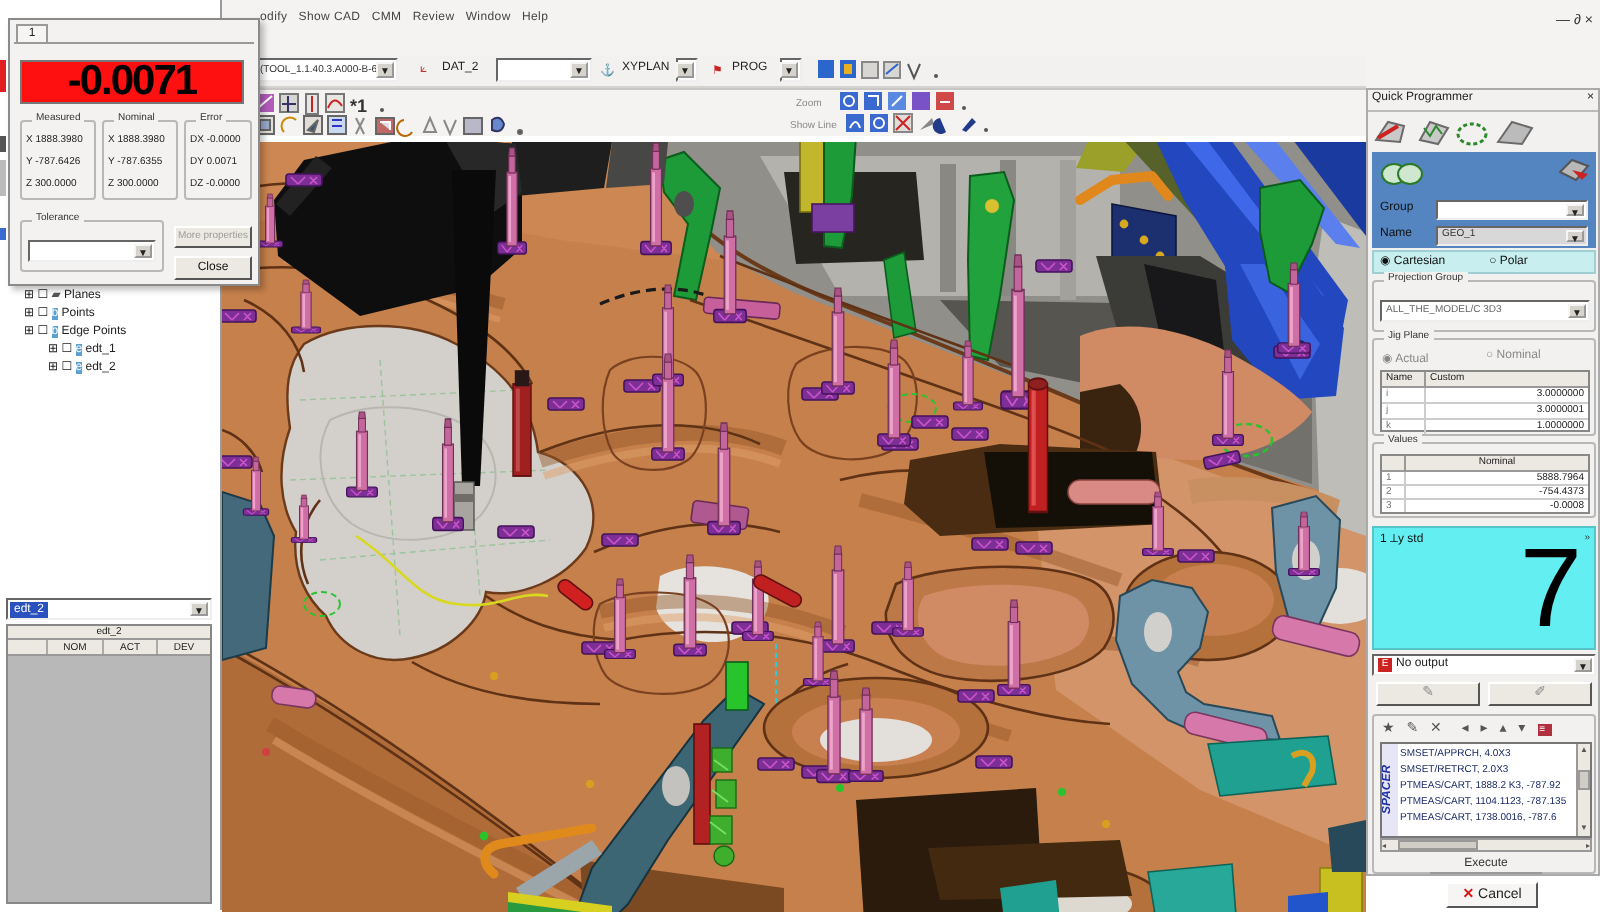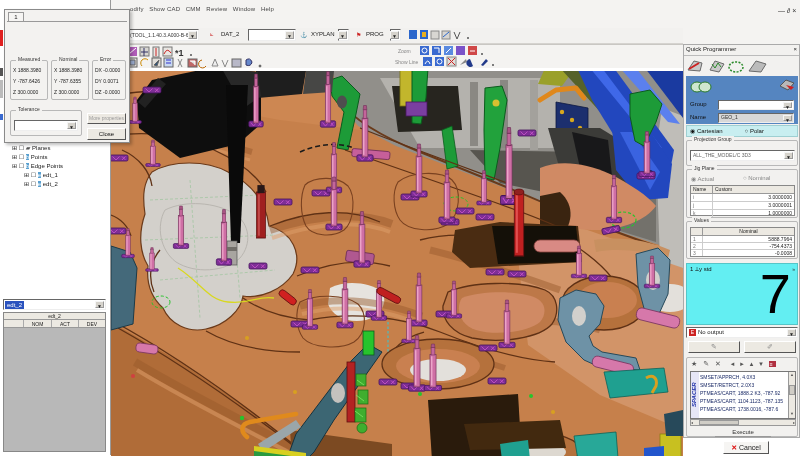--- a/index.html
+++ b/index.html
@@ -150,20 +150,21 @@
       <div style="flex:1;">DEV</div>
     </div>
   </div>
 
   <div class="abs" style="left:4px;top:9px;width:126px;height:134px;background:#f3f2f0;border:1px solid #8a8a8a;box-shadow:2px 2px 3px rgba(0,0,0,0.25);z-index:20;">
 
     <div class="abs t6" style="left:3px;top:2px;width:16px;height:10px;background:#f6f5f3;border:1px solid #999;border-bottom:none;text-align:center;color:#222;line-height:9px;">1</div>
     <div class="abs" style="left:22px;top:2px;width:12px;height:10px;border-bottom:1px solid #999;"></div>
     <div class="abs" style="left:2px;top:11px;width:120px;height:1px;background:#999;"></div>
 
+    <div class="abs" style="left:5px;top:20px;width:112px;height:22px;background:#ff1010;border:1px solid #777;color:#000;font-weight:bold;font-size:21px;line-height:20px;text-align:center;font-family:'Liberation Sans',sans-serif;letter-spacing:-1px;">-0.0071</div>
 
     <div class="abs grp" style="left:5px;top:50px;width:38px;height:40px;background:#f3f2f0;">
       <div class="grplabel" style="font-size:5px;color:#333;background:#f3f2f0;">Measured</div>
       <div class="abs" style="left:2px;top:4px;font-size:5px;color:#222;line-height:11px;">X 1888.3980<br>Y -787.6426<br>Z 300.0000</div>
     </div>
     <div class="abs grp" style="left:46px;top:50px;width:38px;height:40px;background:#f3f2f0;">
       <div class="grplabel" style="font-size:5px;color:#333;background:#f3f2f0;">Nominal</div>
       <div class="abs" style="left:2px;top:4px;font-size:5px;color:#222;line-height:11px;">X 1888.3980<br>Y -787.6355<br>Z 300.0000</div>
     </div>
     <div class="abs grp" style="left:87px;top:50px;width:34px;height:40px;background:#f3f2f0;">

